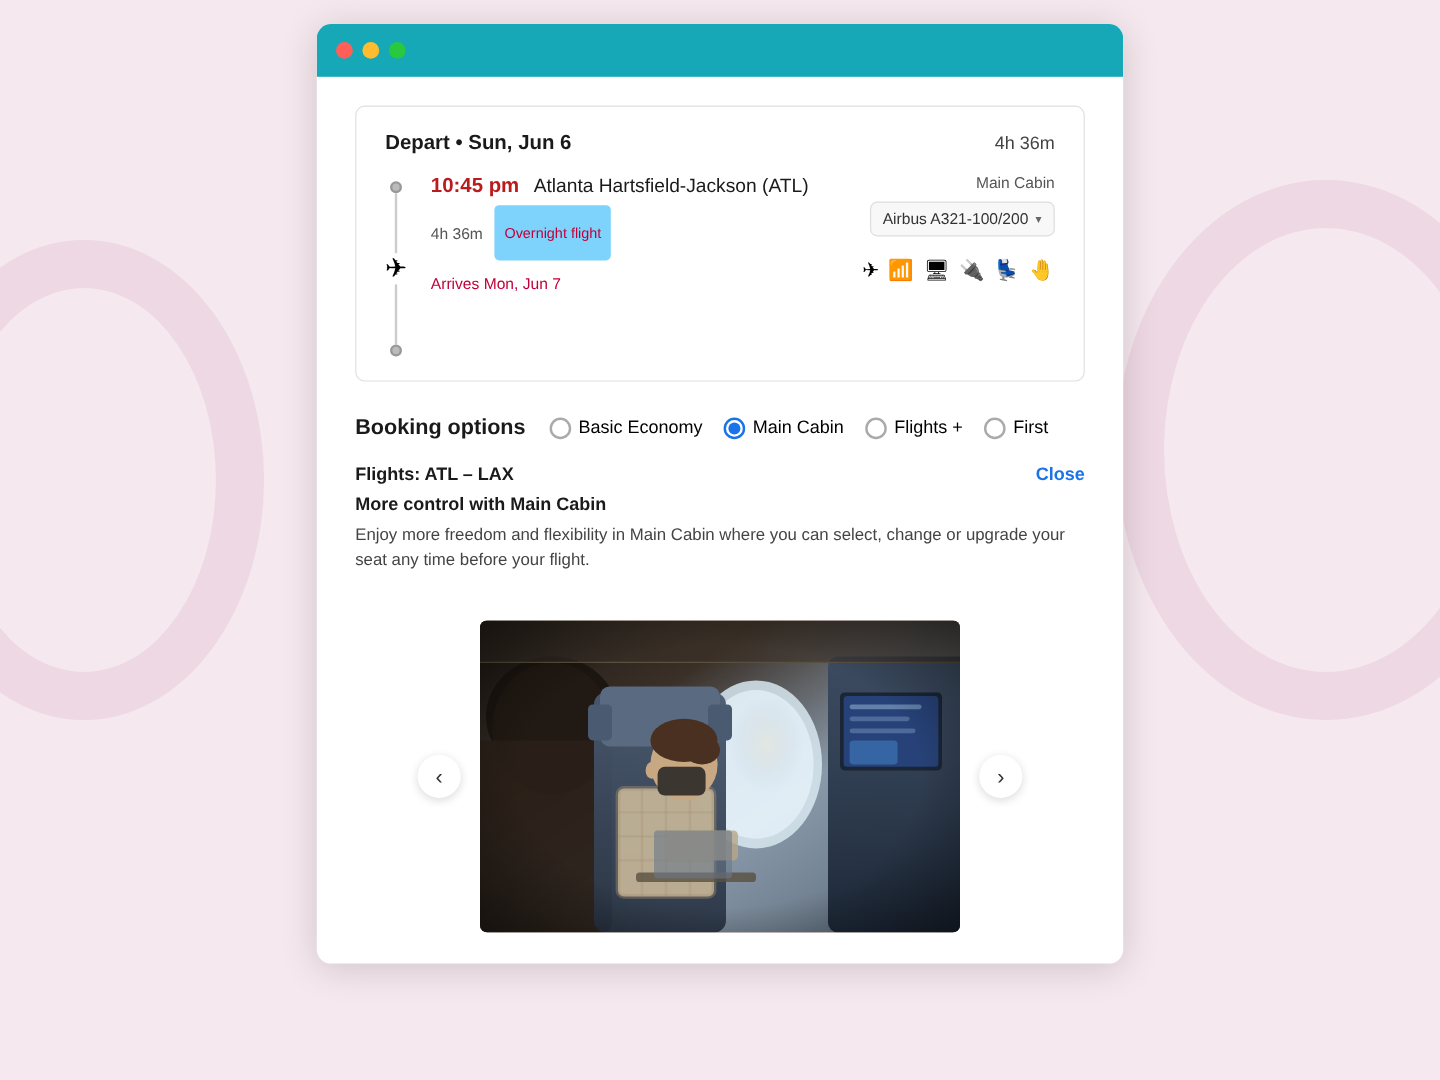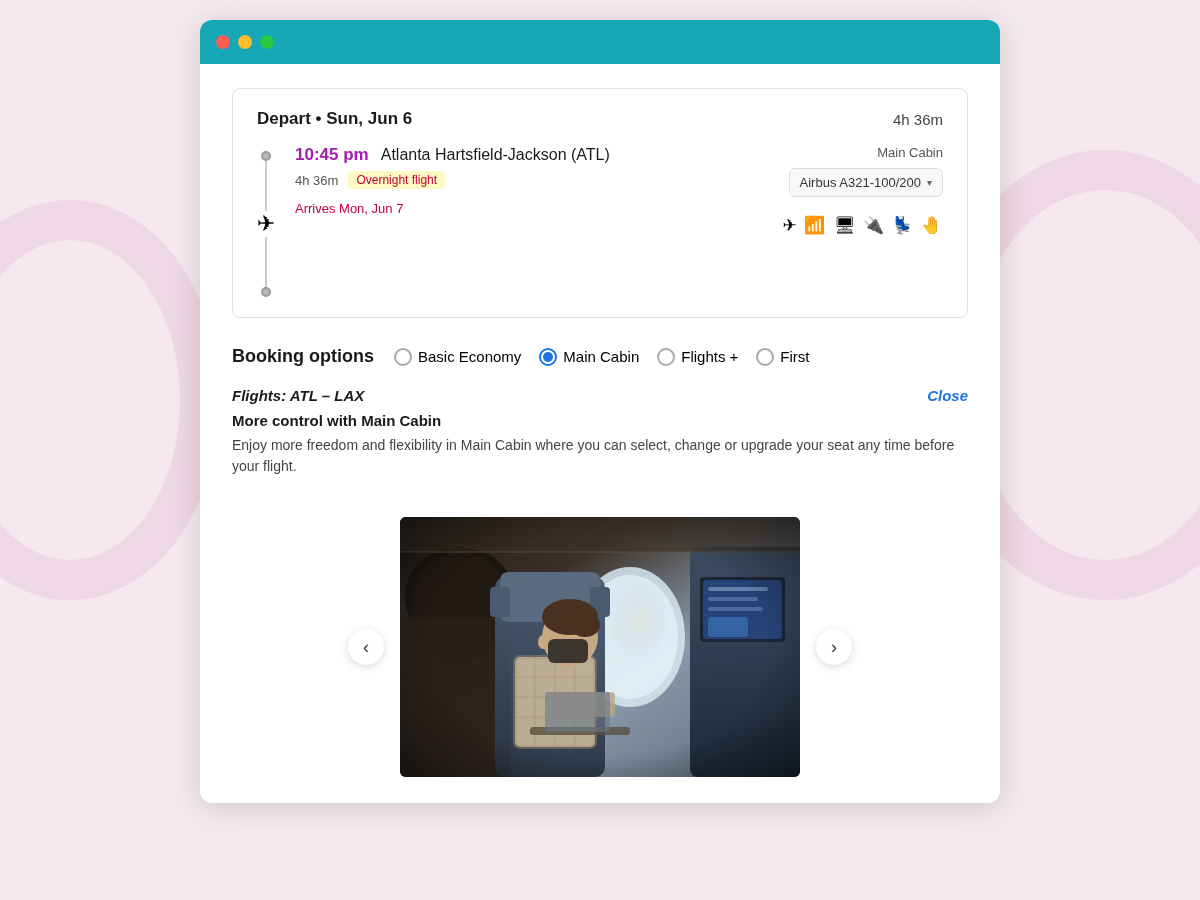--- a/index.html
+++ b/index.html
@@ -32,21 +32,21 @@
       top: 150px;
       width: 350px;
       height: 450px;
       border: 40px solid #e8c8d8;
       border-radius: 50%;
       opacity: 0.5;
     }
 
     
     .window {
-      width: 800px;
+      width: 672px;
       background: white;
       border-radius: 12px;
       box-shadow: 0 4px 30px rgba(0,0,0,0.15);
       overflow: hidden;
       position: relative;
       z-index: 1;
     }
 
     
     .titlebar {
@@ -122,46 +122,46 @@
     .flight-row {
       display: flex;
       align-items: baseline;
       gap: 12px;
       margin-bottom: 4px;
     }
 
     .time {
       font-size: 17px;
       font-weight: 600;
-      color: #a21caf;
+      color: #b91c1c;
     }
 
     .airport {
       font-size: 16px;
       color: #1a1a1a;
     }
 
     .mid-row {
       display: flex;
       align-items: center;
       gap: 10px;
       margin: 6px 0 10px 0;
     }
 
     .flight-duration {
       font-size: 13px;
       color: #555;
     }
 
     .overnight-badge {
-      background: #fef9c3;
+      background: #7dd3fc;
       color: #c0003a;
       font-size: 12px;
       font-weight: 500;
-      padding: 2px 8px;
+      padding: 16px 8px;
       border-radius: 4px;
     }
 
     .arrival-row {
       display: flex;
       flex-direction: column;
     }
 
     .arrives-note {
       font-size: 13px;
@@ -272,21 +272,20 @@
     
     .info-panel {
       padding: 0 0 20px 0;
     }
 
     .info-panel-header {
       display: flex;
       justify-content: space-between;
       align-items: flex-start;
       margin-bottom: 8px;
-      font-style: italic;
     }
 
     .flights-route {
       font-size: 15px;
       font-weight: 700;
       color: #1a1a1a;
     }
 
     .close-btn {
       font-size: 15px;

